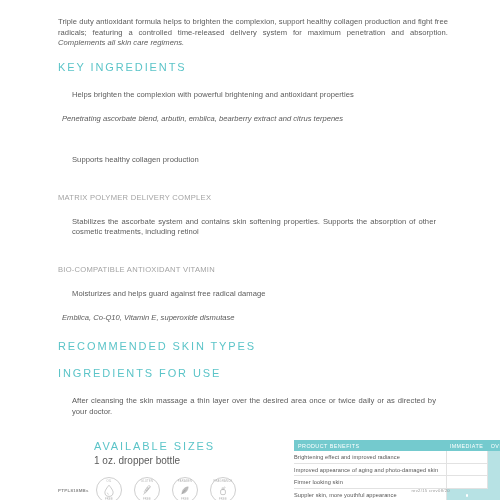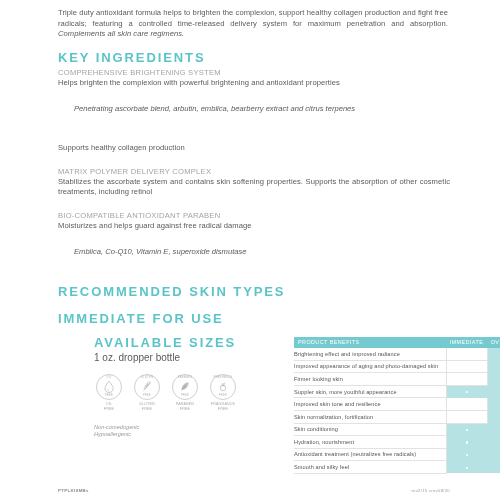--- a/index.html
+++ b/index.html
@@ -12,65 +12,65 @@
     height: 500px;
     overflow: hidden;
     font-family: "Liberation Sans", sans-serif;
     color: #4a4a4a;
     position: relative;
   }
 
   .page {
     position: absolute;
     inset: 0;
-    padding: 8px 50px 0 58px;
+    padding: 17px 50px 0 58px;
     box-sizing: border-box;
   }
 
   p, div, span { box-sizing: border-box; }
 
   .body-text {
     font-size: 7.6px;
     line-height: 10.6px;
     color: #5b5b5b;
     text-align: justify;
-    margin: 0;
+    margin: 14px;
     letter-spacing: 0.05px;
   }
   .body-text.nojust { text-align: left; }
 
   .intro {
     margin: 0 0 0 0;
     padding-right: 2px;
   }
   .intro .ital { font-style: italic; }
 
   .section-heading {
     color: #5bc4c8;
-    font-size: 13px;
+    font-size: 11px;
     letter-spacing: 1.9px;
     margin: 0;
     line-height: 12px;
-    font-weight: 700;
+    font-weight: 400;
   }
 
   .sub-heading {
     color: #a3a3a3;
     font-size: 7.6px;
     letter-spacing: 0.25px;
     line-height: 11px;
     margin: 0;
   }
 
   .ingredient-list {
     font-style: italic;
     font-size: 7.6px;
     line-height: 10.6px;
     color: #5b5b5b;
-    margin: 16px;
+    margin: 4px;
     text-align: justify;
   }
 
   .sp-12 { height: 12px; }
   .sp-9  { height: 9px; }
   .sp-3  { height: 3px; }
 
   
   .lower {
     position: relative;
@@ -237,48 +237,48 @@
 
 <div class="page">
 
   <p class="body-text intro"><span>Triple duty antioxidant formula helps to brighten the complexion, support healthy collagen production and fight free radicals; featuring a controlled time-released delivery system for maximum penetration and absorption. </span><span class="ital">Complements all skin care regimens.</span></p>
 
   <div class="sp-12"></div>
 
   <p class="section-heading">KEY INGREDIENTS</p>
   <div class="sp-3"></div>
 
-  <p class="sub-heading">COMPREHENSIVE BRIGHTENING SYSTEM</p>
   <p class="body-text nojust">Helps brighten the complexion with powerful brightening and antioxidant properties</p>
   <p class="ingredient-list">Penetrating ascorbate blend, arbutin, emblica, bearberry extract and citrus terpenes</p>
 
   <div class="sp-12"></div>
 
   <p class="body-text nojust">Supports healthy collagen production</p>
 
   <div class="sp-12"></div>
 
   <p class="sub-heading">MATRIX POLYMER DELIVERY COMPLEX</p>
   <p class="body-text">Stabilizes the ascorbate system and contains skin softening properties. Supports the absorption of other cosmetic treatments, including retinol</p>
 
   <div class="sp-12"></div>
 
-  <p class="sub-heading">BIO-COMPATIBLE ANTIOXIDANT PARABEN</p>
+  <p class="sub-heading">BIO-COMPATIBLE ANTIOXIDANT VITAMIN</p>
   <p class="body-text nojust">Moisturizes and helps guard against free radical damage</p>
   <p class="ingredient-list">Emblica, Co-Q10, Vitamin E, superoxide dismutase</p>
 
   <div class="sp-12"></div>
 
   <p class="section-heading">RECOMMENDED SKIN TYPES</p>
   <div class="sp-3"></div>
 
   <div class="sp-12"></div>
 
-  <p class="section-heading">IMMEDIATE FOR USE</p>
+  <p class="section-heading">INGREDIENTS FOR USE</p>
   <div class="sp-3"></div>
+  <p class="body-text">After cleansing the skin massage a thin layer over the desired area once or twice daily or as directed by your doctor.</p>
 
   <div class="sp-9"></div>
 
   <div class="lower">
 
     <div class="left-col">
       <p class="section-heading">AVAILABLE SIZES</p>
       <div class="sp-3"></div>
       <p class="size-text">1 oz. dropper bottle</p>
 

